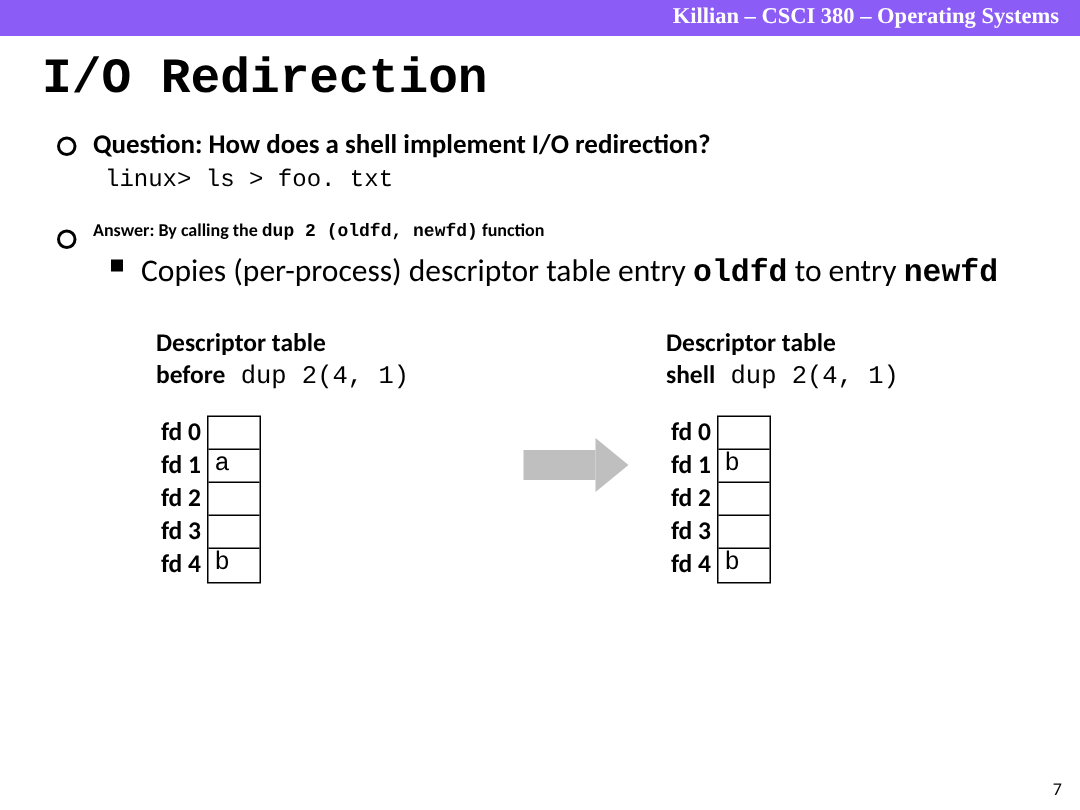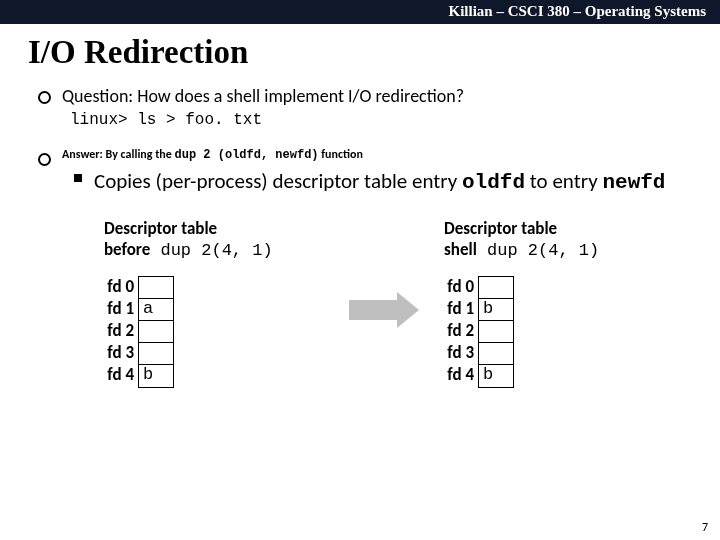--- a/index.html
+++ b/index.html
@@ -5,41 +5,41 @@
   * { box-sizing: border-box; }
   html, body { margin:0; padding:0; }
   body {
     width:720px; height:540px;
     background:#fff;
     font-family:"Segoe UI", Calibri, Arial, sans-serif;
     color:#000;
     position:relative;
   }
   .topbar {
-    background:#0f172a; color:#fff;
+    background:#8b5cf6; color:#fff;
     font-family:"Times New Roman", serif;
     font-weight:bold;
     font-size:15px;
     text-align:right;
     padding:3px 14px 4px 0;
   }
   .title {
     font-size:33px;
     font-weight:700;
     padding:10px 0 6px 28px;
-    font-family:Liberation Serif, serif;
+    font-family:Liberation Mono, monospace;
   }
   .content { padding:0 22px 0 34px; }
   ul.ring { list-style:none; padding:0; margin:8px 0 0 0; }
   ul.ring > li { position:relative; padding-left:28px; margin-bottom:6px; font-size:18px; }
   ul.ring > li::before {
     content:""; position:absolute; left:4px; top:6px;
     width:9px; height:9px; border:2px solid #000; border-radius:50%;
   }
-  .q-line { font-weight:400; }
+  .q-line { font-weight:700; }
   .cmd {
     font-family:"Courier New", monospace;
     font-size:16px;
     margin:4px 0 18px 8px;
     display:block;
   }
   .ans-line { font-weight:600; font-size:12px; margin-top:6px; }
   .code { font-family:"Courier New", monospace; font-weight:600; }
   ul.sq { list-style:none; padding:0; margin:6px 0 0 10px; }
   ul.sq > li { position:relative; padding-left:22px; font-size:21px; }

